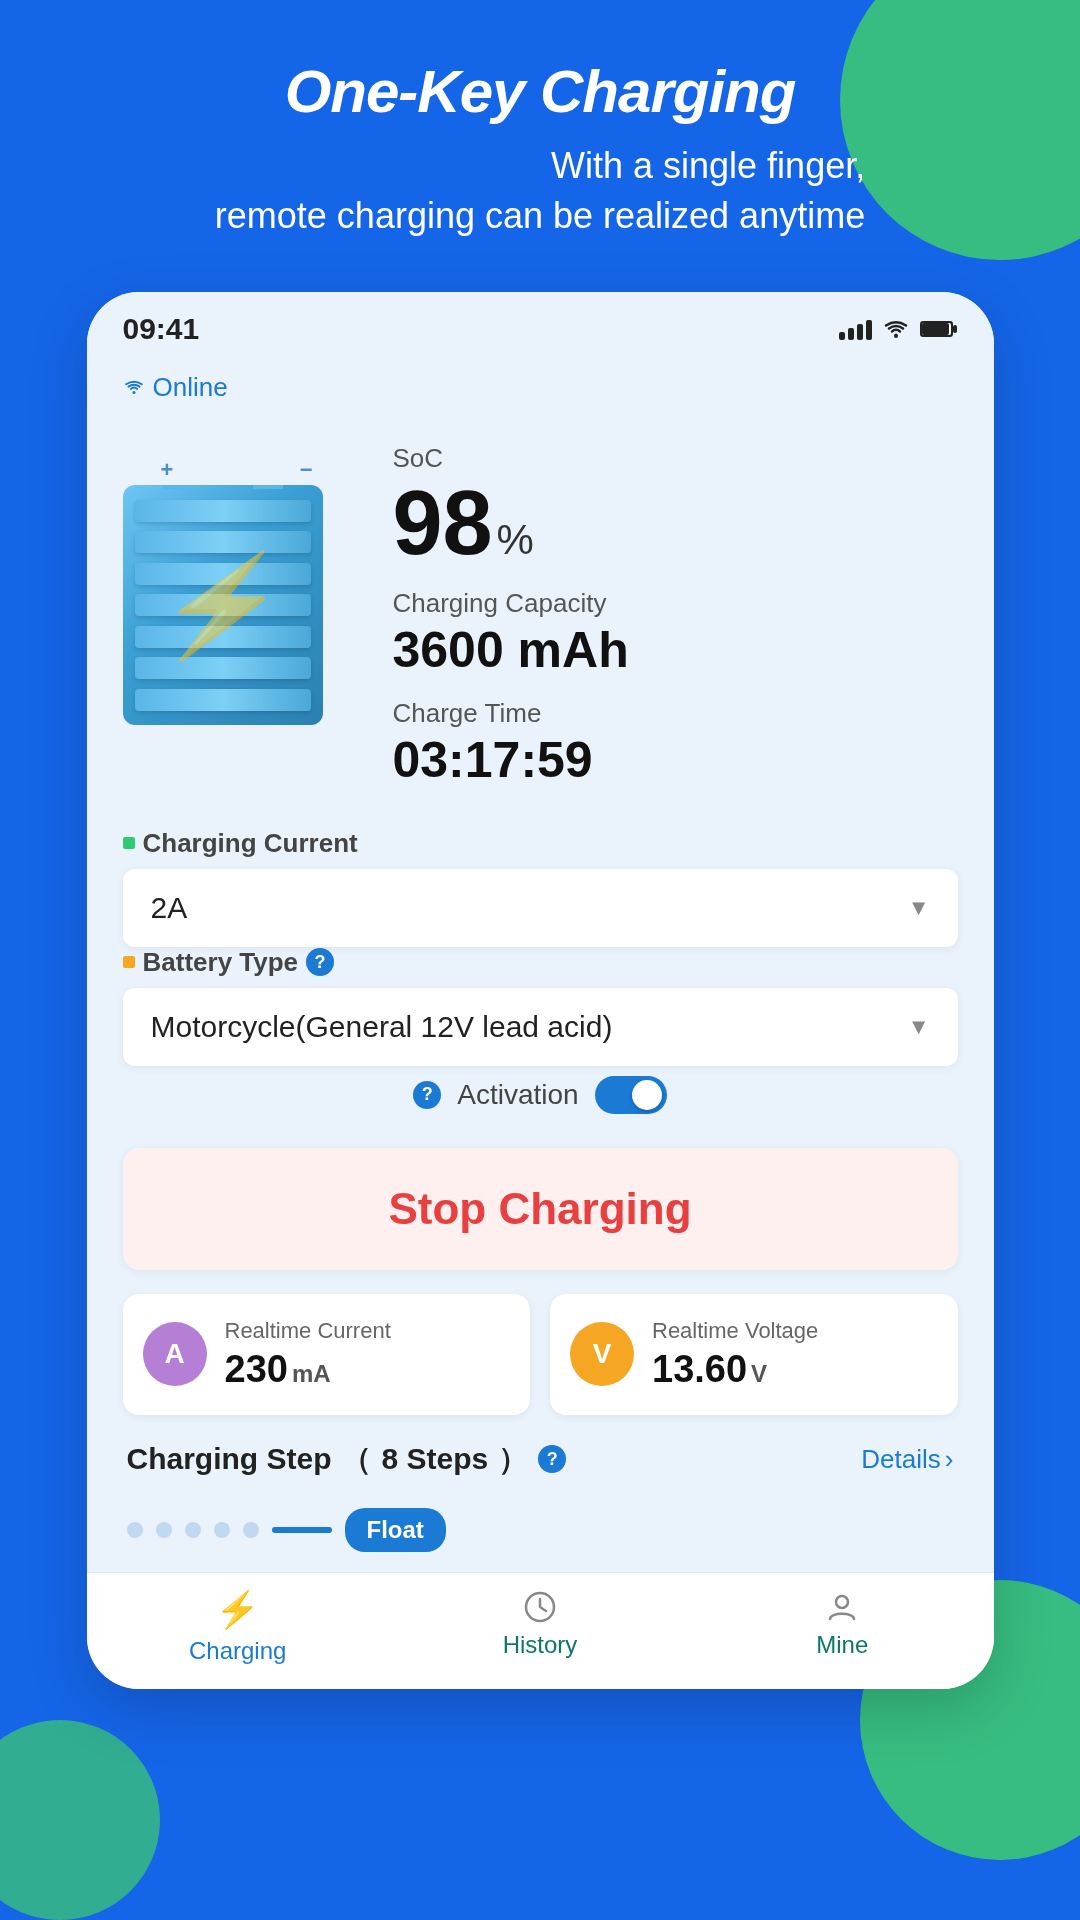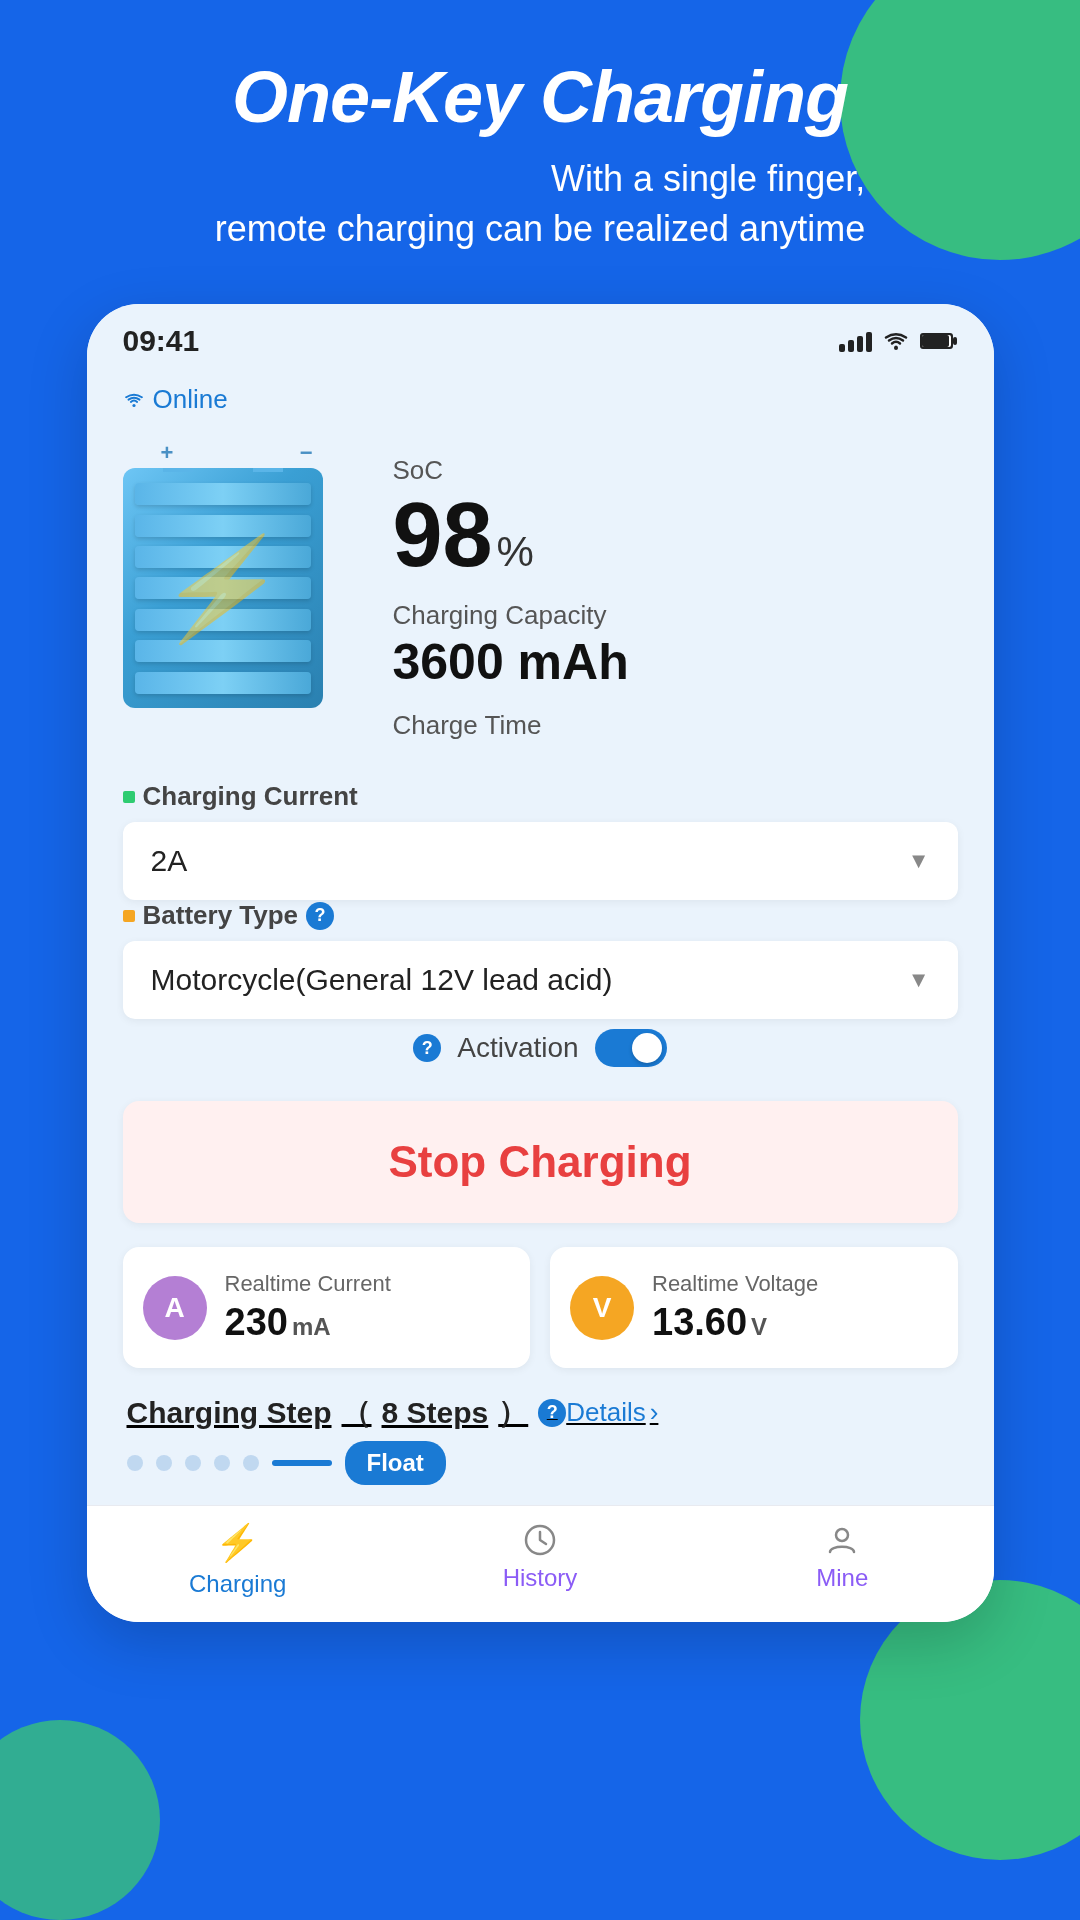--- a/index.html
+++ b/index.html
@@ -49,21 +49,21 @@
       position: relative;
       z-index: 1;
       display: flex;
       flex-direction: column;
       align-items: center;
       padding-top: 60px;
     }
 
     .hero-title {
       color: #ffffff;
-      font-size: 72px;
+      font-size: 60px;
       font-weight: 900;
       font-style: italic;
       text-align: center;
       line-height: 1.05;
       letter-spacing: -1px;
       margin-bottom: 18px;
     }
 
     .hero-subtitle {
       color: #ffffff;
@@ -411,24 +411,24 @@
       gap: 4px;
     }
     .rt-unit {
       font-size: 24px;
       color: #555;
     }
 
     
     .charging-step-header {
       display: flex;
+      justify-content: space-between;
       align-items: center;
       padding: 0 4px;
-      margin-bottom: 8px;
-      text-decoration: underline;
+      margin-bottom: 28px;
     }
     .charging-step-title {
       font-size: 30px;
       font-weight: 700;
       color: #222;
       display: flex;
       align-items: center;
       gap: 10px;
     }
     .details-link {
@@ -483,21 +483,21 @@
       cursor: pointer;
     }
     .nav-icon {
       font-size: 36px;
     }
     .nav-label {
       font-size: 24px;
     }
     .nav-item.active .nav-label { color: #1a7ad4; }
     .nav-item.active .nav-icon { color: #1a7ad4; }
-    .nav-item:not(.active) .nav-label { color: #8b5cf6; }
+    .nav-item:not(.active) .nav-label { color: #0f766e; }
     .nav-item:not(.active) .nav-icon { color: #888; }
 
     
     .wifi-svg { width: 28px; height: 22px; }
     .battery-status-svg { width: 38px; height: 22px; }
   </style>
 </head>
 <body>
 
 <div class="bg-circle-top-right"></div>
@@ -581,20 +581,21 @@
               <span>98</span>
                 <span class="stat-unit">%</span>
             </div>
           </div>
           <div class="stat-section">
             <div class="stat-label">Charging Capacity</div>
             <div class="stat-value-medium">3600 mAh</div>
           </div>
           <div class="stat-section">
             <div class="stat-label">Charge Time</div>
+            <div class="stat-value-medium">03:17:59</div>
           </div>
         </div>
       </div>
 
       
       <div>
         <div class="section-label">
           <span class="section-dot green"></span>
           <span>Charging Current</span>
         </div>

